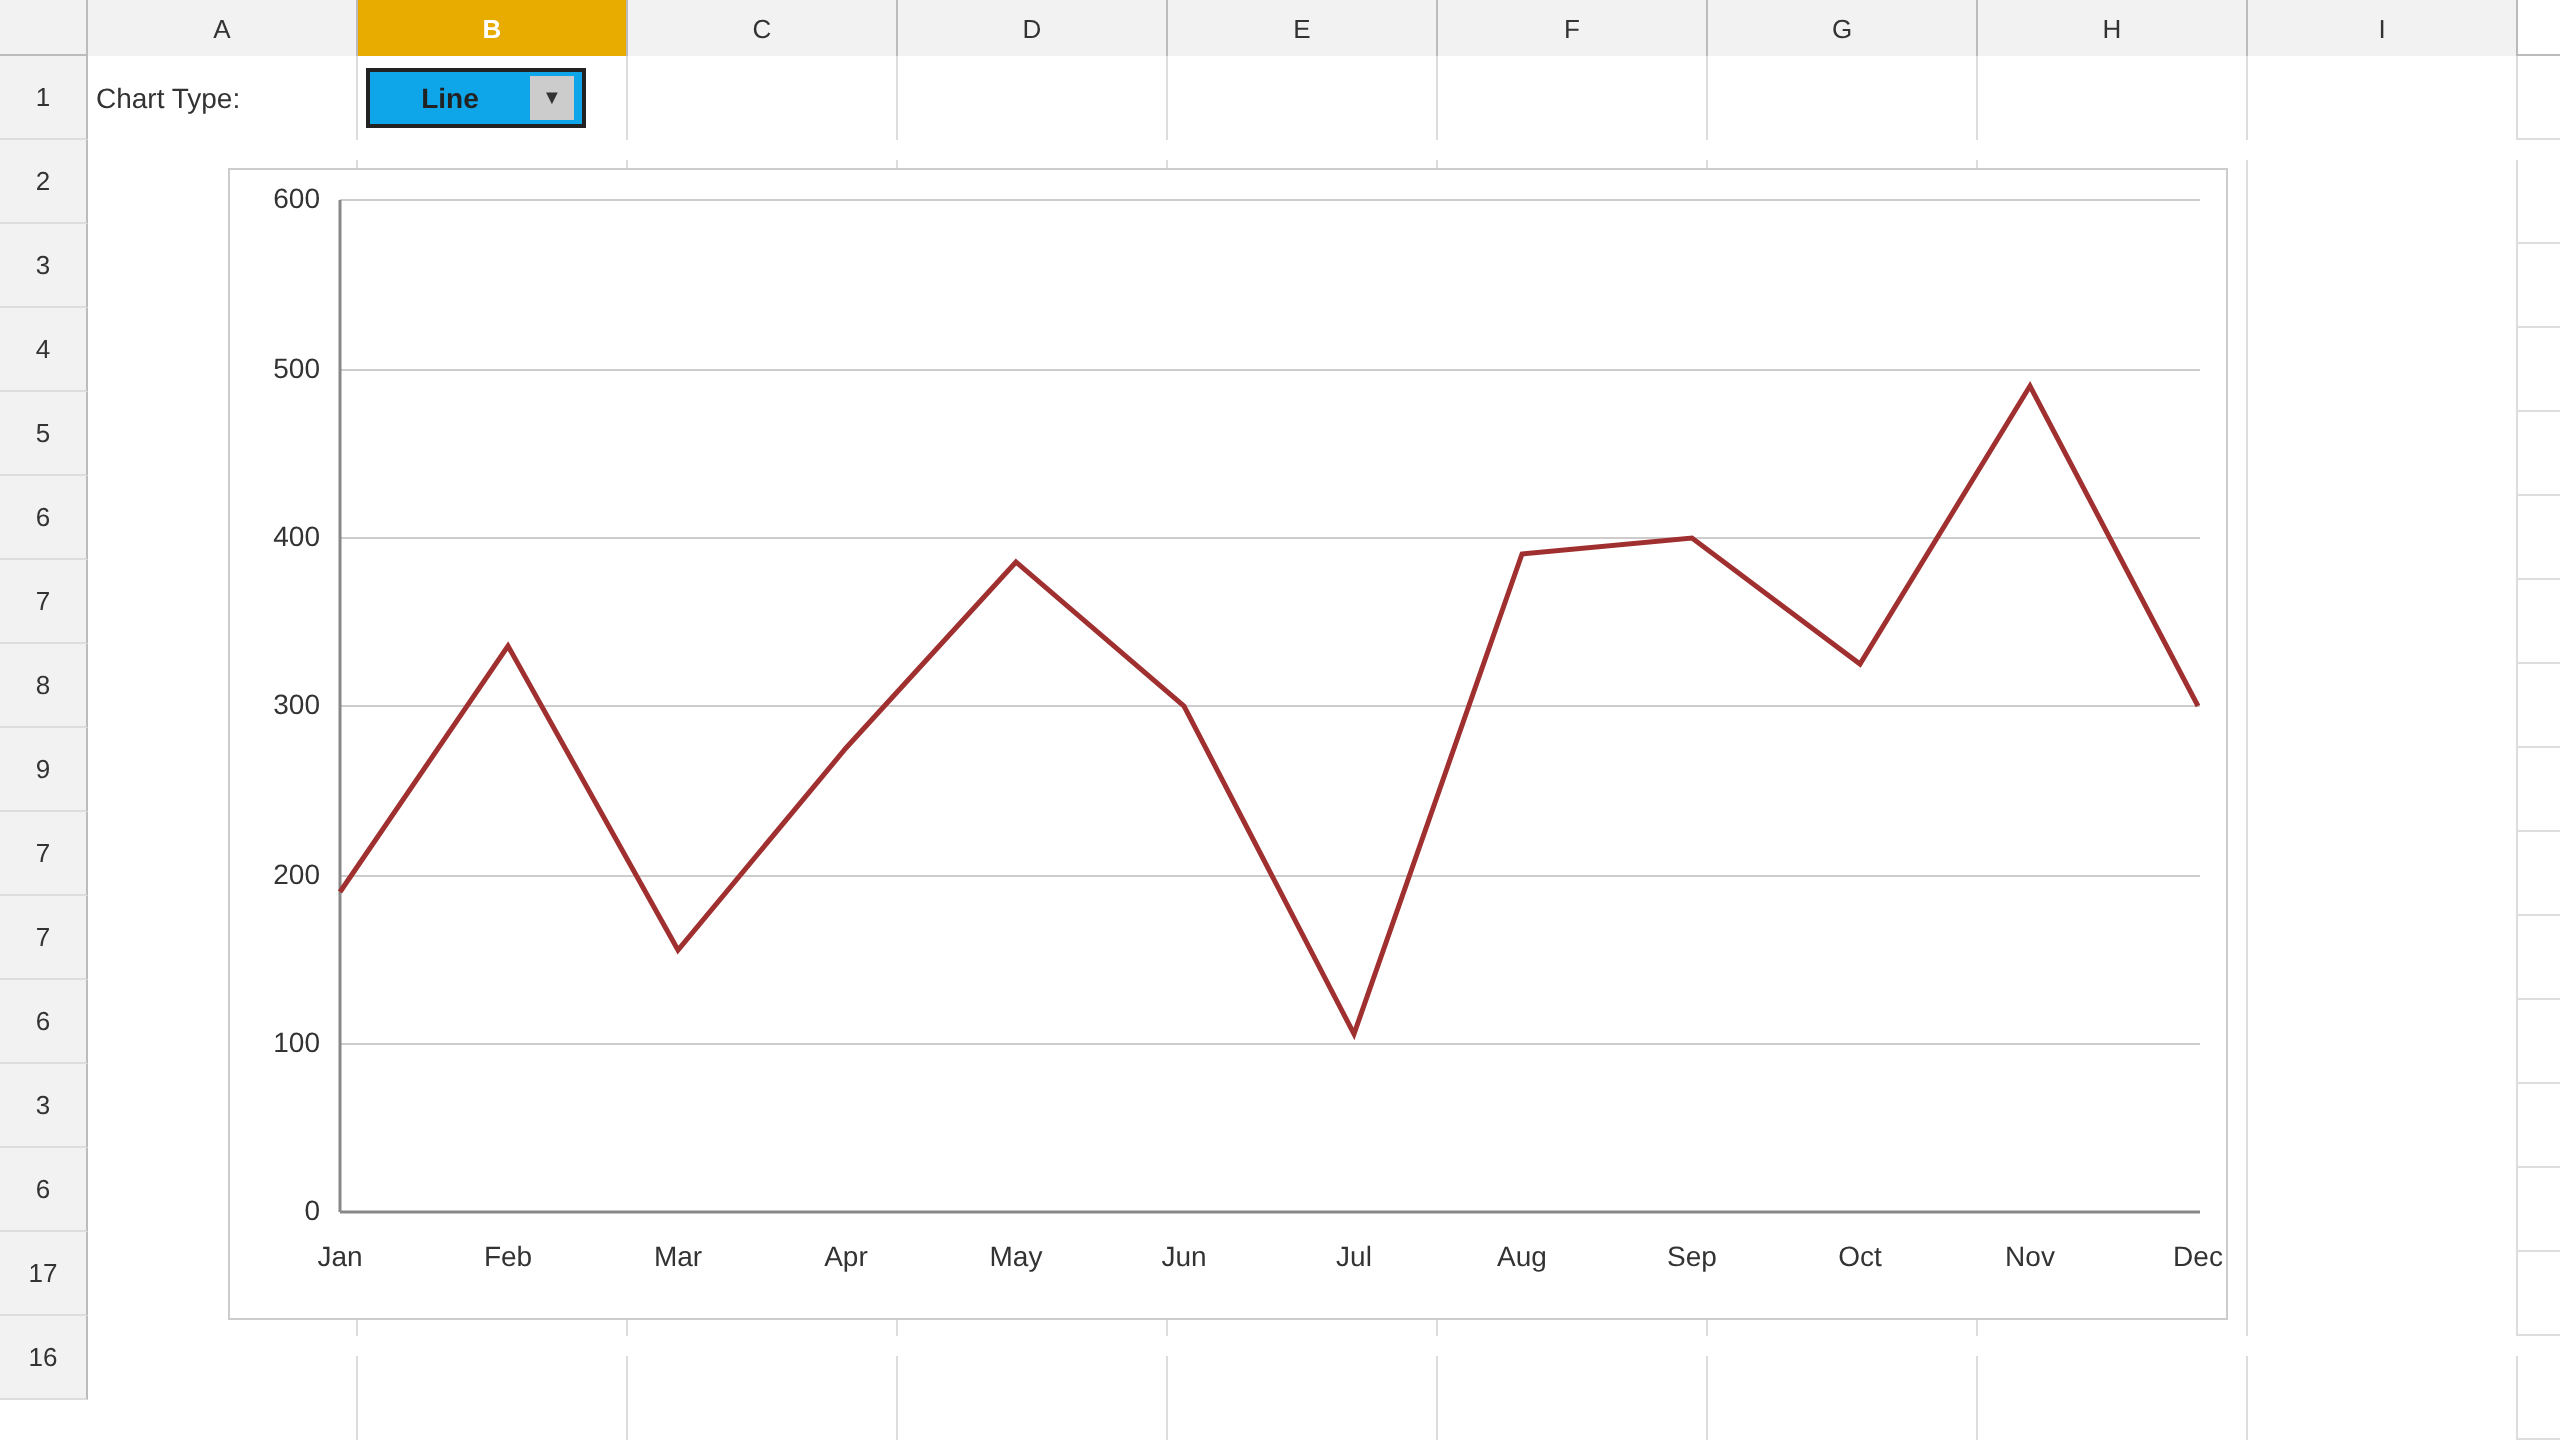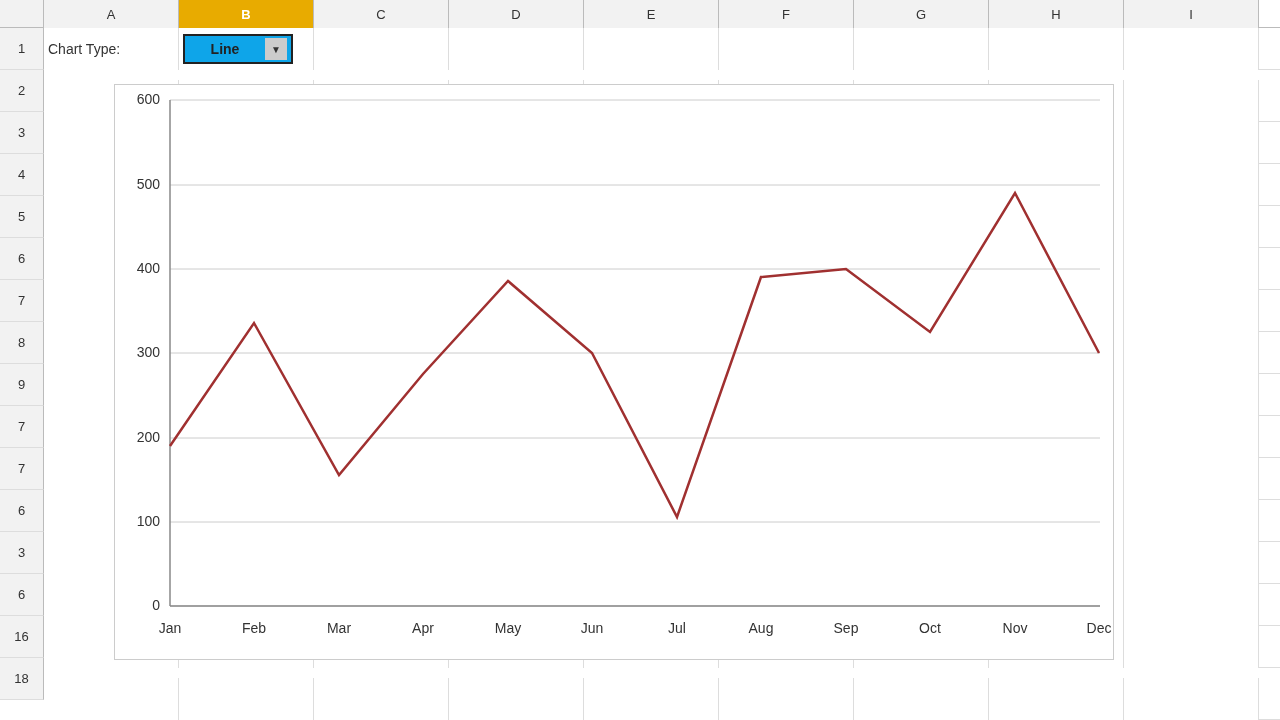--- a/index.html
+++ b/index.html
@@ -204,22 +204,22 @@
       <div class="row-header">5</div>
       <div class="row-header">6</div>
       <div class="row-header">7</div>
       <div class="row-header">8</div>
       <div class="row-header">9</div>
       <div class="row-header">7</div>
       <div class="row-header">7</div>
       <div class="row-header">6</div>
       <div class="row-header">3</div>
       <div class="row-header">6</div>
+      <div class="row-header">17</div>
       <div class="row-header">16</div>
-      <div class="row-header">18</div>
     </div>
 
     <div class="grid-content">
 
       <div class="grid-row">
         <div class="grid-cell cell-a">
           <span style="font-size:14px; color:#333;">Chart Type:</span>
         </div>
         <div class="grid-cell cell-b" style="padding: 4px;">
           <div class="dropdown-control">

